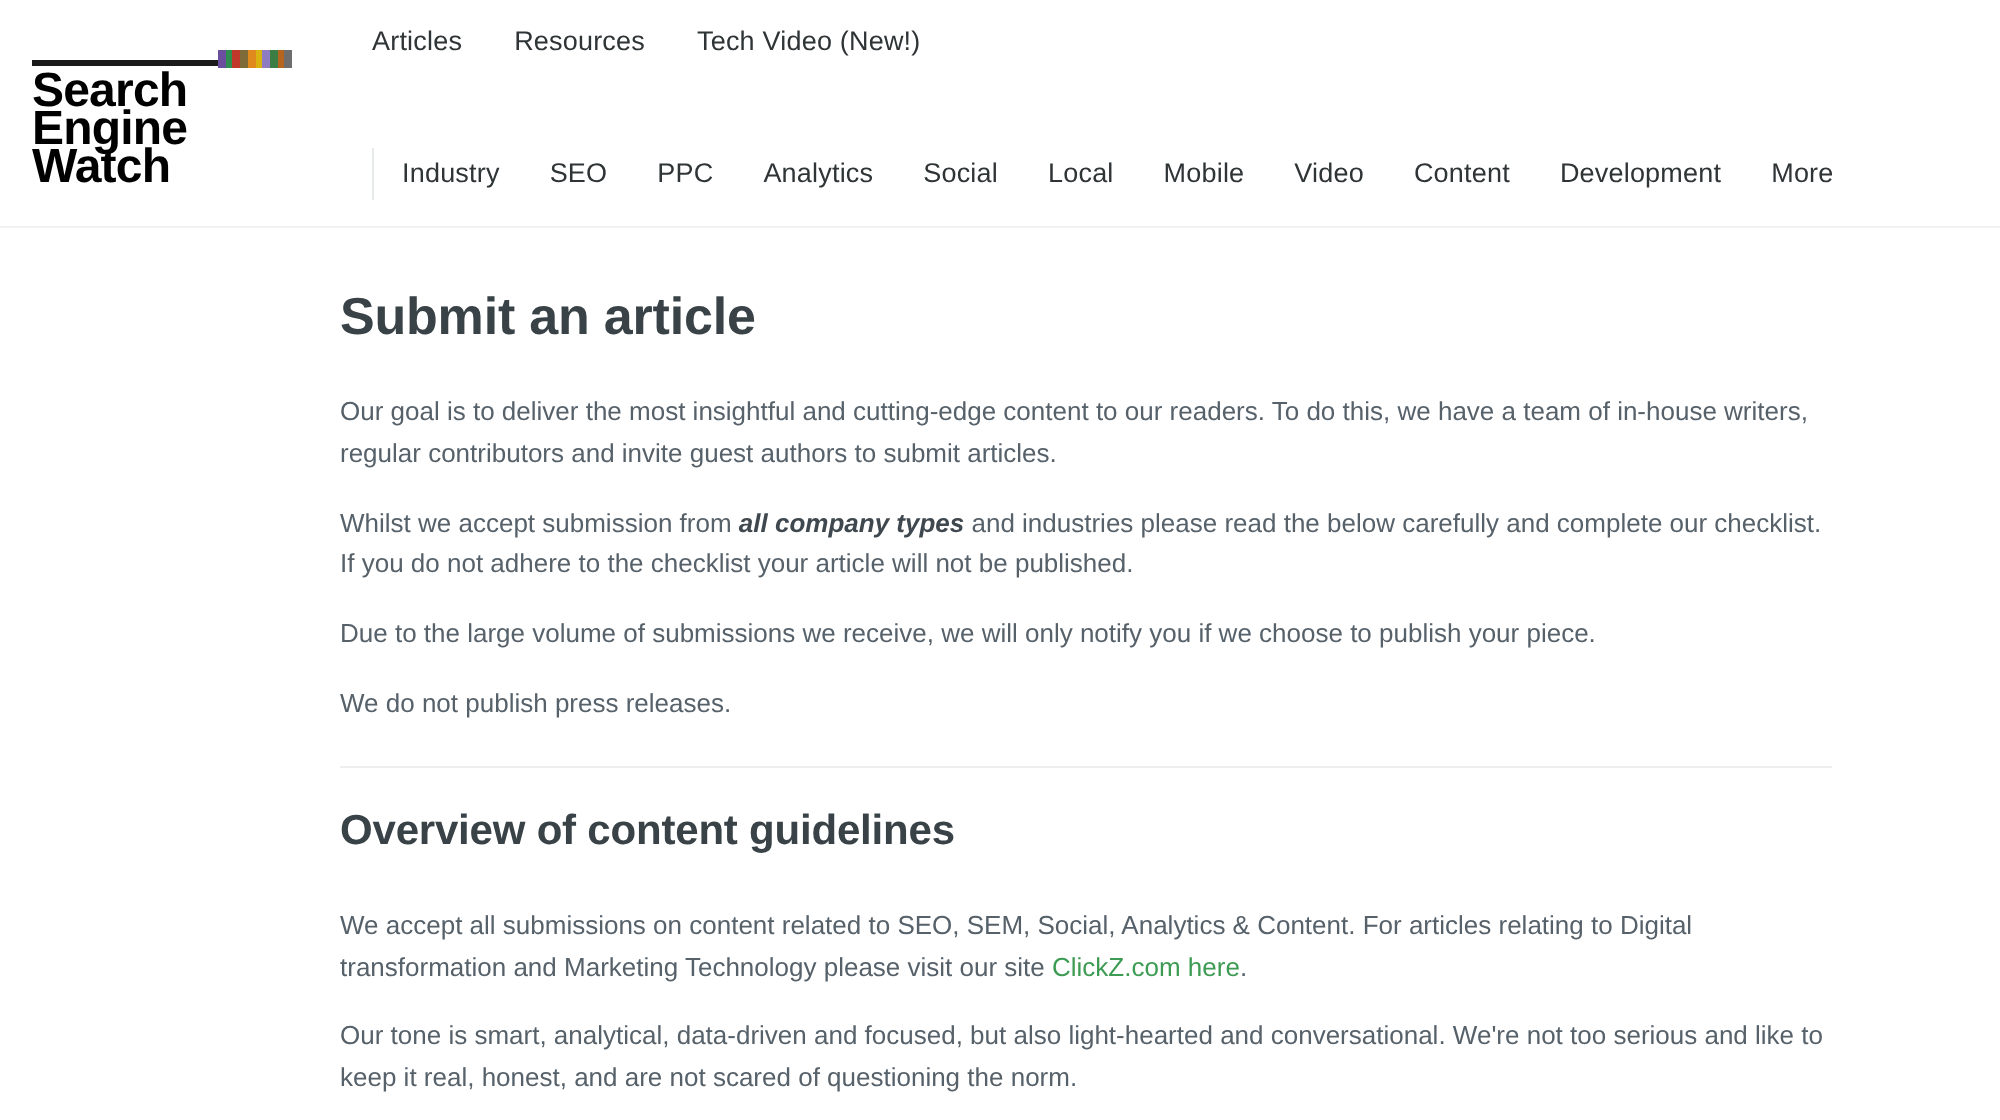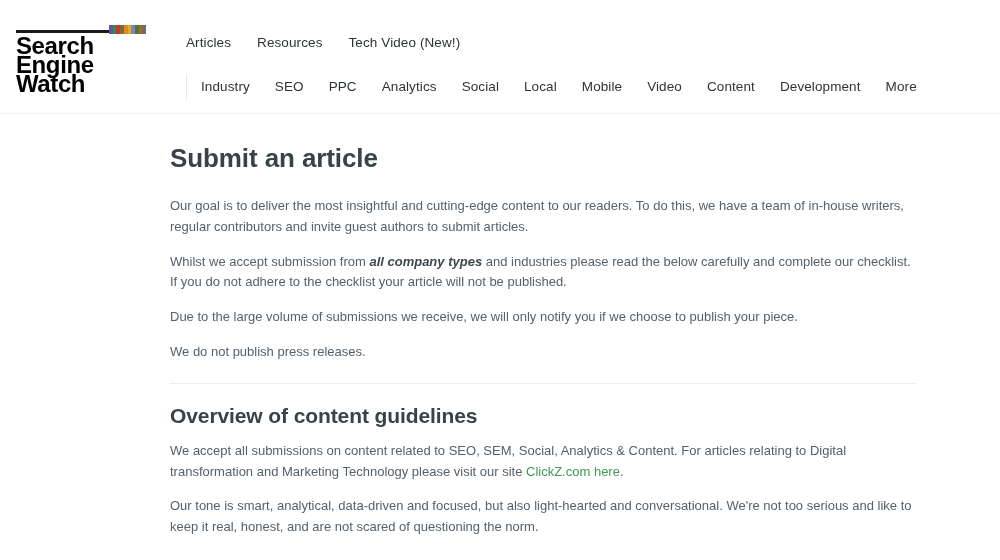--- a/index.html
+++ b/index.html
@@ -51,21 +51,21 @@
     font-size: 24px;
     line-height: 19px;
     letter-spacing: -0.4px;
     color: #000000;
   }
 
   
   .nav-top {
     position: absolute;
     left: 186px;
-    top: 33px;
+    top: 11px;
     display: flex;
     align-items: center;
     gap: 26px;
   }
   .nav-top a {
     font-size: 13.5px;
     line-height: 20px;
     color: #2f3436;
     text-decoration: none;
     white-space: nowrap;
@@ -124,21 +124,21 @@
     margin-top: 28px;
     margin-bottom: 0;
   }
 
   h2.section-title {
     font-size: 21px;
     line-height: 27px;
     font-weight: 700;
     color: #394246;
     letter-spacing: -0.1px;
-    margin-bottom: 12px;
+    margin-bottom: 24px;
   }
 
   p.body-copy {
     font-size: 13px;
     line-height: 20.8px;
     color: #56616a;
     margin-bottom: 14px;
   }
   p.body-copy:last-child { margin-bottom: 0; }
   p.body-copy i.bi {

